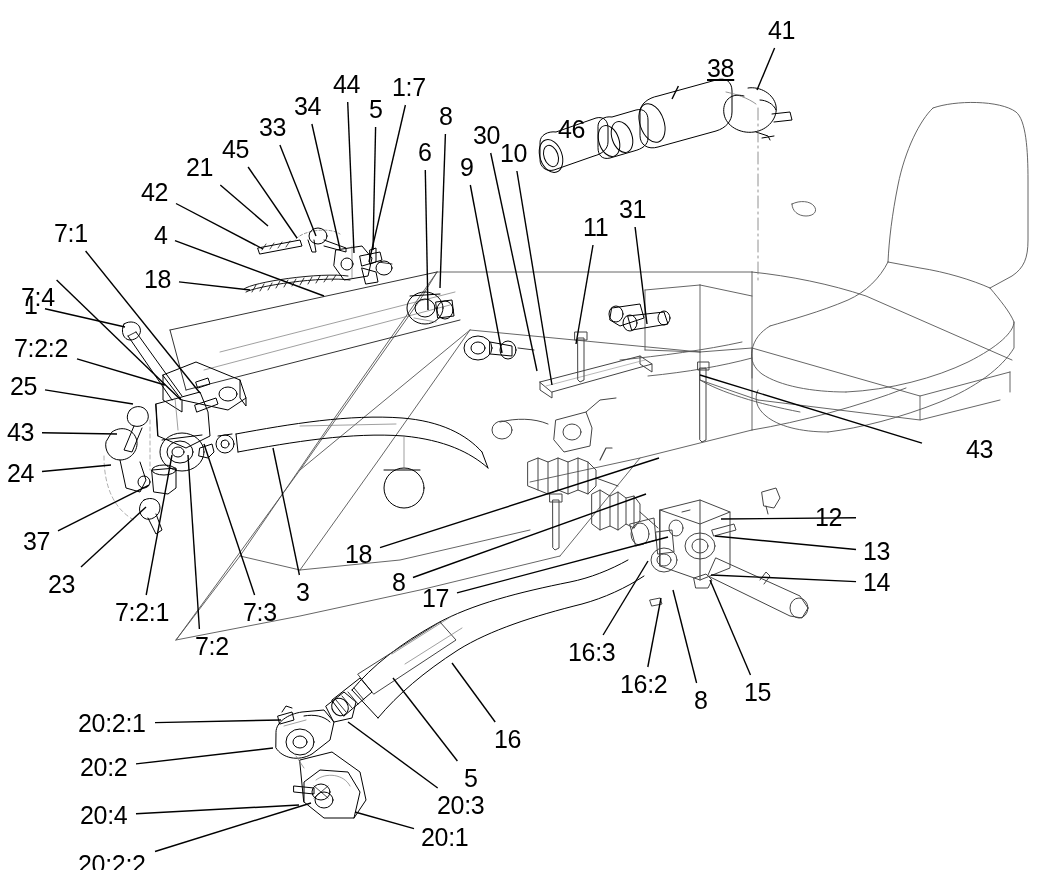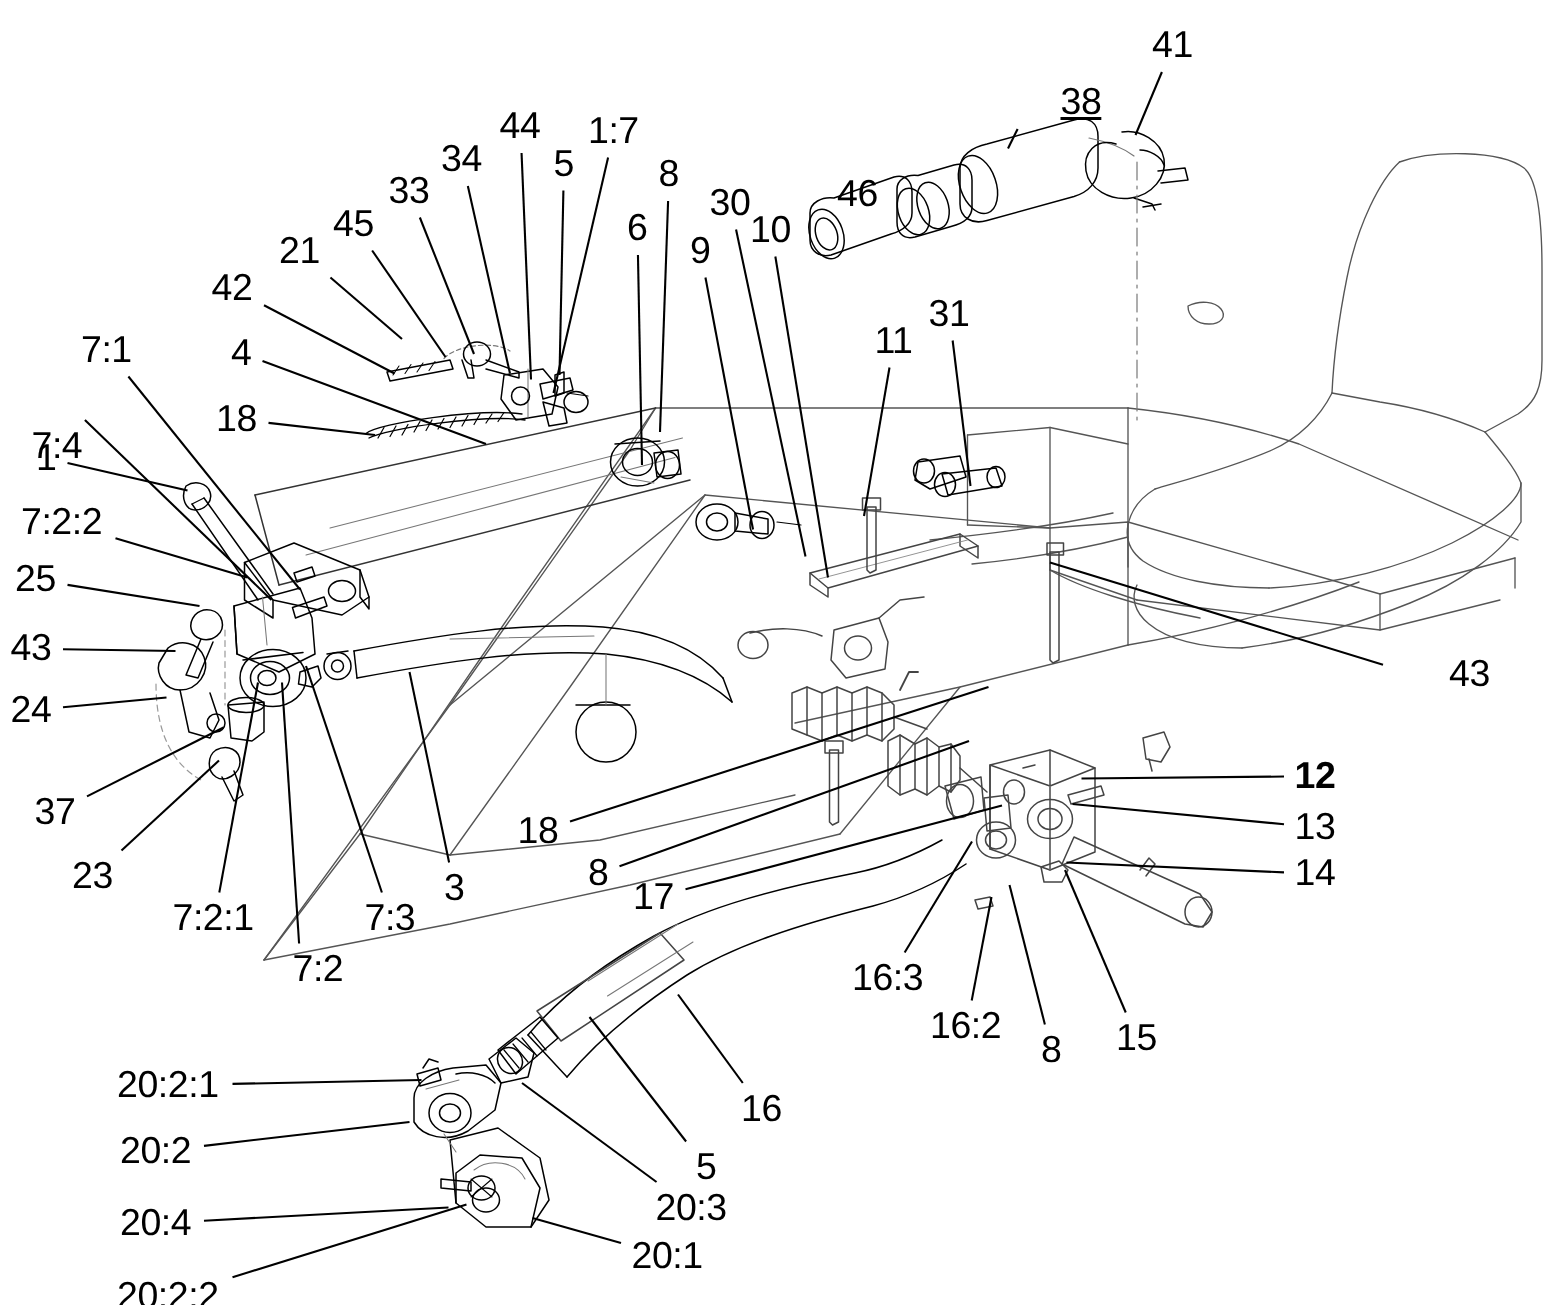--- a/index.html
+++ b/index.html
@@ -414,21 +414,21 @@
       <div class="callout" style="left: 21px; top: 250px; margin-top: 35px;">7:4</div>
       <div class="callout" style="left: 144px; top: 267px;">18</div>
       <div class="callout" style="left: 24px; top: 293px;">1</div>
       <div class="callout" style="left: 14px; top: 336px;">7:2:2</div>
       <div class="callout" style="left: 10px; top: 374px;">25</div>
       <div class="callout" style="left: 7px; top: 420px;">43</div>
       <div class="callout" style="left: 7px; top: 461px;">24</div>
       <div class="callout" style="left: 929px; top: 437px; margin-left: 37px;">43</div>
       <div class="callout" style="left: 23px; top: 529px;">37</div>
       <div class="callout" style="left: 345px; top: 542px;">18</div>
-      <div class="callout" style="left: 863px; top: 505px; font-weight: bold;">12</div>
+      <div class="callout" style="left: 815px; top: 505px;">12</div>
       <div class="callout" style="left: 48px; top: 572px;">23</div>
       <div class="callout" style="left: 863px; top: 539px;">13</div>
       <div class="callout" style="left: 392px; top: 570px;">8</div>
       <div class="callout" style="left: 422px; top: 586px;">17</div>
       <div class="callout" style="left: 863px; top: 570px;">14</div>
       <div class="callout" style="left: 296px; top: 580px;">3</div>
       <div class="callout" style="left: 115px; top: 600px;">7:2:1</div>
       <div class="callout" style="left: 243px; top: 600px;">7:3</div>
       <div class="callout" style="left: 568px; top: 640px;">16:3</div>
       <div class="callout" style="left: 183px; top: 634px; margin-left: 12px;">7:2</div>

